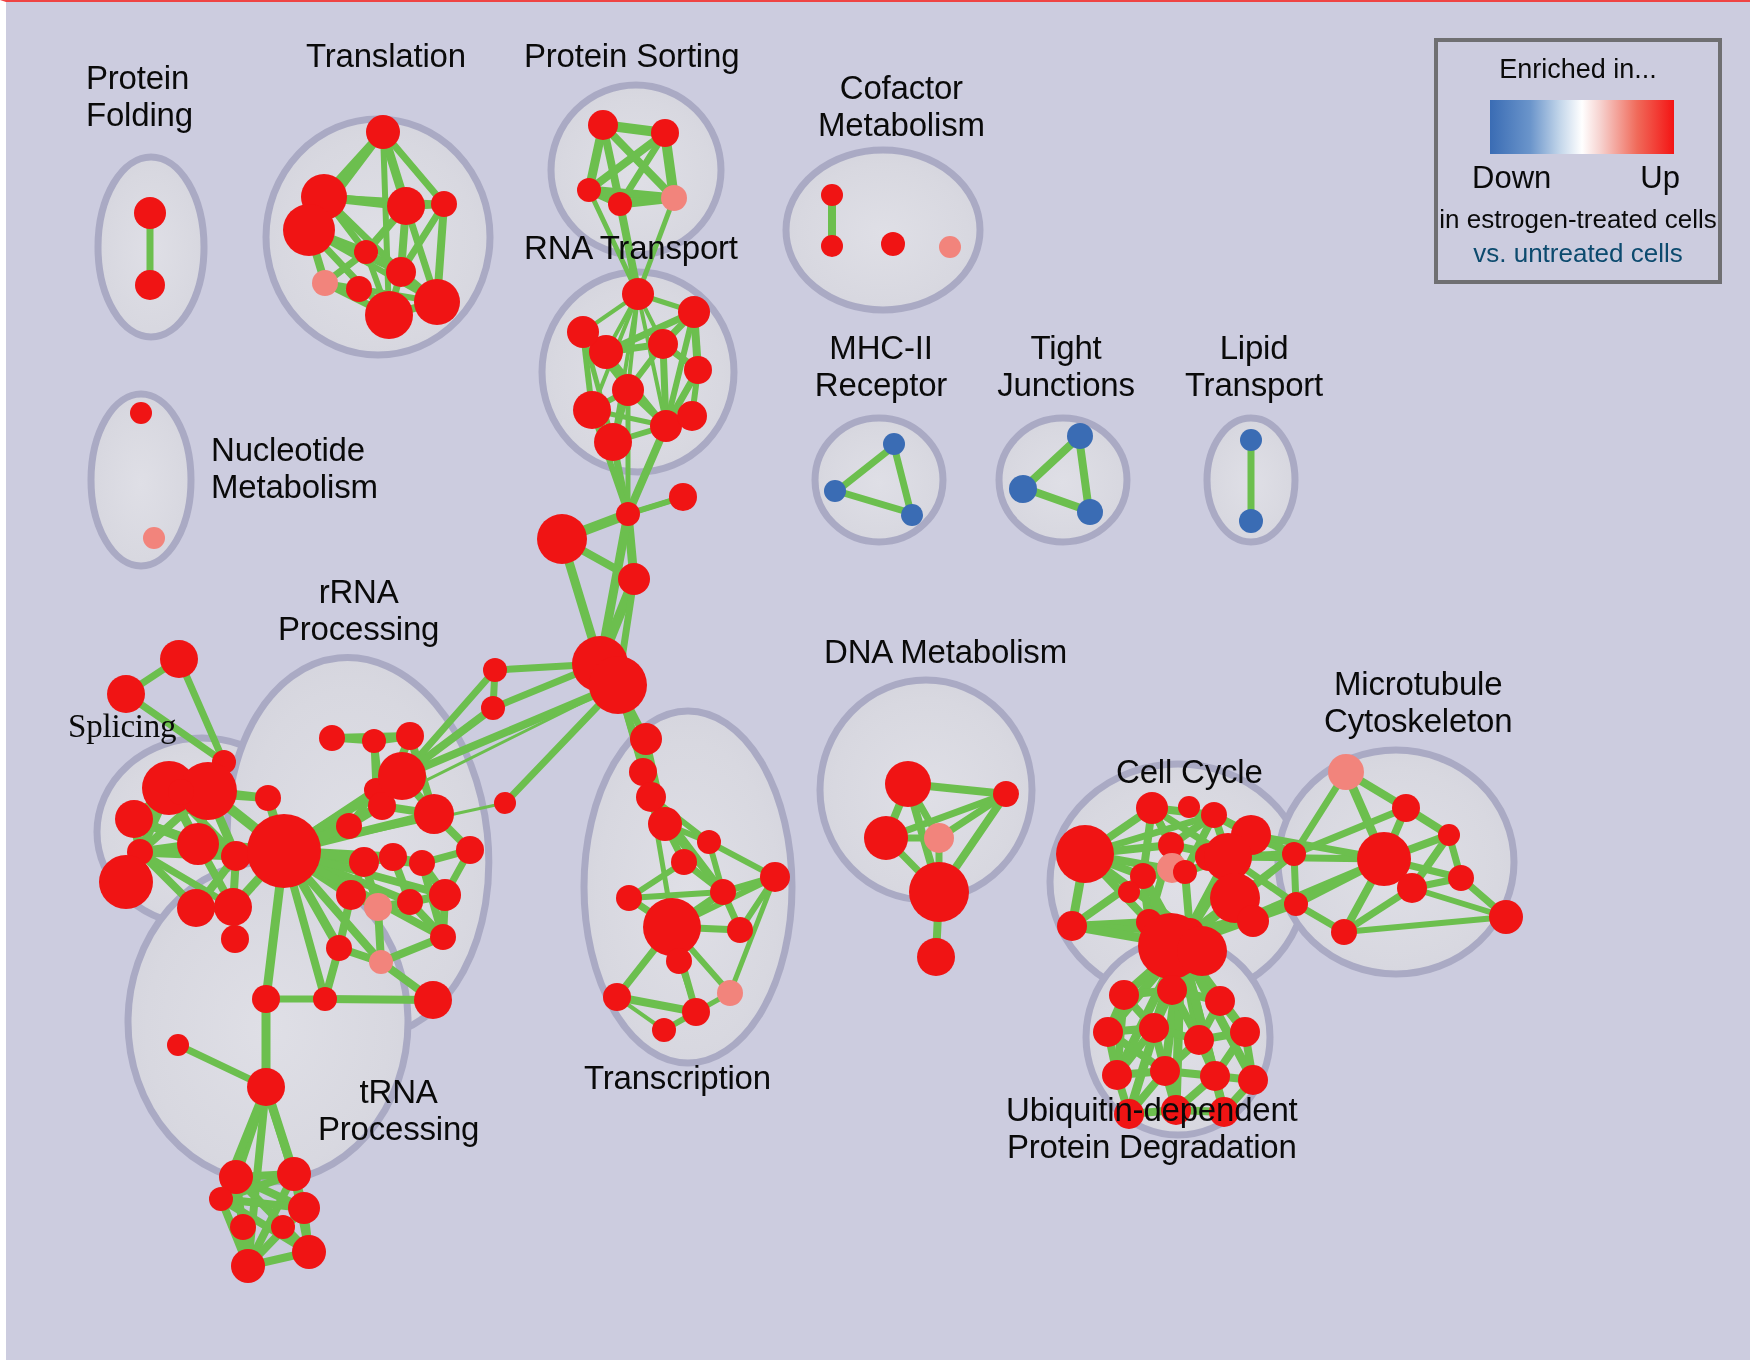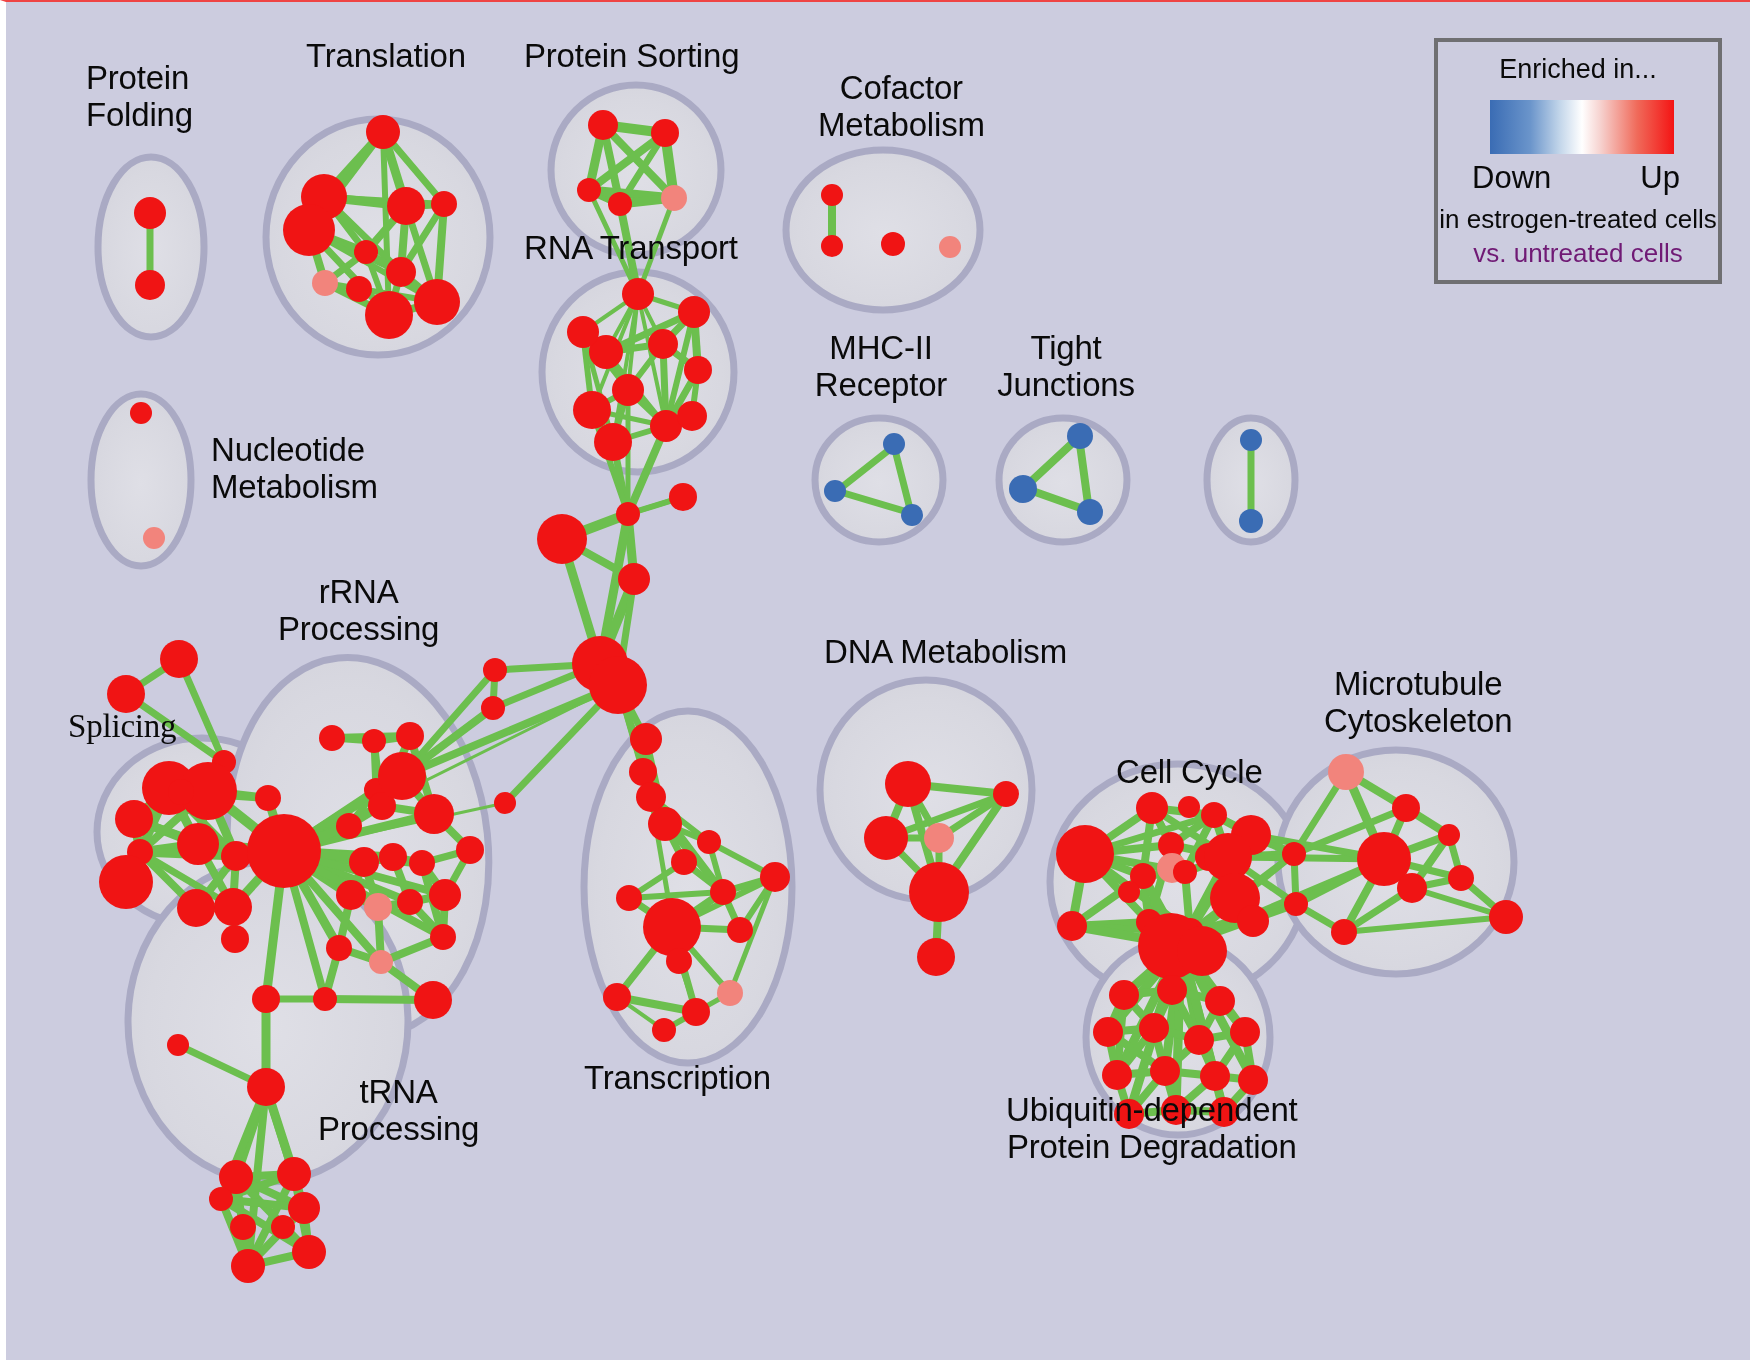--- a/index.html
+++ b/index.html
@@ -38,21 +38,21 @@
     position:absolute;left:0;top:12px;width:100%;
     text-align:center;font-size:27px;color:#0a0a0a;
   }
   #legend-bar{
     position:absolute;left:52px;top:58px;width:184px;height:54px;
     background:linear-gradient(to right,#3a6cb4 0%,#6b95cb 22%,#c3d6ea 38%,#ffffff 50%,#f6d2cf 60%,#f06a5a 80%,#f41414 100%);
   }
   #legend-down{position:absolute;left:34px;top:118px;font-size:31px;color:#0a0a0a;}
   #legend-up{position:absolute;right:38px;top:118px;font-size:31px;color:#0a0a0a;}
   #legend-sub1{position:absolute;left:0;top:162px;width:100%;text-align:center;font-size:26px;color:#0a0a0a;}
-  #legend-sub2{position:absolute;left:0;top:196px;width:100%;text-align:center;font-size:26px;color:#701a75;}
+  #legend-sub2{position:absolute;left:0;top:196px;width:100%;text-align:center;font-size:26px;color:#0c4a6e;}
 </style>
 </head>
 <body>
 
 <div id="stage">
 
   <svg id="netsvg" viewBox="0 0 1750 1360" xmlns="http://www.w3.org/2000/svg">
     <defs>
       <radialGradient id="cg" cx="50%" cy="52%" r="62%">
         <stop offset="0%" stop-color="#dfdfe6"></stop>
@@ -737,20 +737,22 @@
   <div class="cl-label" style="left:518px;top:36px;">Protein Sorting</div>
   <div class="cl-label" style="left:812px;top:68px;text-align:center;">Cofactor
 Metabolism</div>
   <div class="cl-label" style="left:518px;top:228px;">RNA Transport</div>
   <div class="cl-label" style="left:205px;top:430px;">Nucleotide
 Metabolism</div>
   <div class="cl-label" style="left:805px;top:328px;text-align:center;width:140px;">MHC-II
 Receptor</div>
   <div class="cl-label" style="left:990px;top:328px;text-align:center;width:140px;">Tight
 Junctions</div>
+  <div class="cl-label" style="left:1178px;top:328px;text-align:center;width:140px;">Lipid
+Transport</div>
   <div class="cl-label" style="left:272px;top:572px;text-align:center;">rRNA
 Processing</div>
   <div class="cl-label" style="left:62px;top:706px;font-family:Liberation Serif, serif;">Splicing</div>
   <div class="cl-label" style="left:312px;top:1072px;text-align:center;">tRNA
 Processing</div>
   <div class="cl-label" style="left:578px;top:1058px;">Transcription</div>
   <div class="cl-label" style="left:818px;top:632px;">DNA Metabolism</div>
   <div class="cl-label" style="left:1110px;top:752px;">Cell Cycle</div>
   <div class="cl-label" style="left:1000px;top:1090px;text-align:center;">Ubiquitin-dependent
 Protein Degradation</div>

